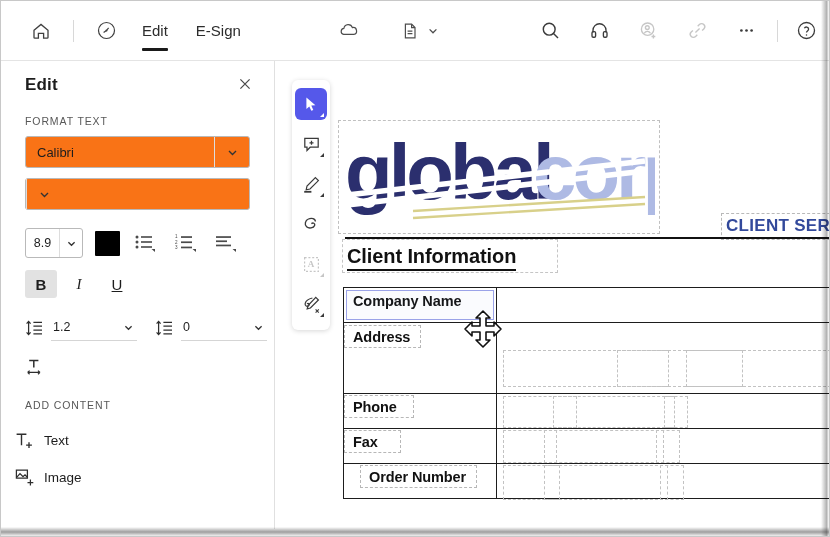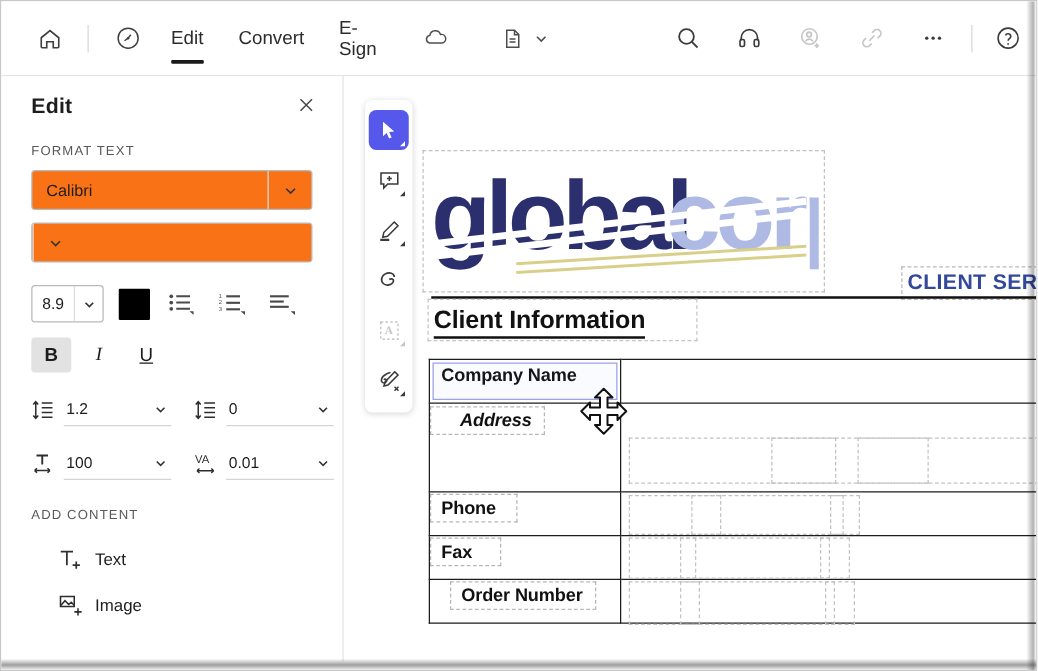--- a/index.html
+++ b/index.html
@@ -78,21 +78,21 @@
   .biu-btn.on{background:#e2e2e2;}
   .spacing-grid{display:flex;padding:16px 0 0 24px;flex-wrap:wrap;width:250px;}
   .sp-cell{width:112px;display:flex;margin-bottom:16px;}
   .sp-ico{width:26px;display:flex;align-items:center;justify-content:flex-start;color:#2e2e2e;}
   .sp-field{
     flex:1;border-bottom:1px solid #d5d5d5;height:26px;
     display:flex;align-items:center;
   }
   .sp-num{flex:1;font-size:12.5px;color:#1d1d1d;padding-left:2px;}
   .sp-chev{width:18px;display:flex;align-items:center;justify-content:center;color:#333;}
-  .addc-item{display:flex;align-items:center;padding:10px 0 0 45px;}
+  .addc-item{display:flex;align-items:center;padding:10px 0 0 13px;}
   .addc-ico{width:30px;color:#2e2e2e;display:flex;align-items:center;}
   .addc-lbl{font-size:13.5px;color:#1d1d1d;}
 
   
   .docarea{
     position:absolute;left:274px;top:60px;width:554px;height:468px;
     background:#fff;overflow:hidden;
   }
   
   .vstrip{
@@ -193,23 +193,20 @@
       <div class="ticon">
         <svg width="21" height="21" viewBox="0 0 21 21" fill="none" stroke="#3f3f3f" stroke-width="1.2">
           <circle cx="10.5" cy="10.5" r="8"></circle>
           <path d="M10.5 10.5 L7.6 12.6 M10.5 10.5 L12.6 7.8" stroke-width="1.2"></path>
           <circle cx="10.5" cy="10.5" r="1.0" fill="#3f3f3f" stroke="none"></circle>
         </svg>
       </div>
 
       <div class="tabitem active">
         <span>Edit</span>
-      </div>
-      <div class="tabitem">
-        <span>Convert</span>
       </div>
       <div class="tabitem">
         <span>E-Sign</span>
       </div>
     </div>
 
     <div class="tb-right">
       <div class="ticon" style="margin-right:22px;">
         <svg width="22" height="22" viewBox="0 0 22 22" fill="none" stroke="#4d4d4d" stroke-width="1.2">
           <path d="M5.6 14.4 A3.1 3.1 0 0 1 5.9 8.3 A4.4 4.4 0 0 1 14.4 7.6 A3.4 3.4 0 0 1 15.8 14.4 Z"></path>
@@ -405,46 +402,22 @@
         </div>
       </div>
 
       <div class="sp-cell">
         <div class="sp-ico">
           <svg width="21" height="20" viewBox="0 0 21 20" fill="none" stroke="#2e2e2e" stroke-width="1.25">
             <path d="M4.2 3.4 H13.4 M8.8 3.4 V10.6" stroke-width="1.5"></path>
             <path d="M2.6 15.4 H15 M2.6 15.4 L4.6 13.6 M2.6 15.4 L4.6 17.2 M15 15.4 L13 13.6 M15 15.4 L13 17.2"></path>
           </svg>
         </div>
-        <div class="sp-field">
-          <span class="sp-num">100</span>
-          <span class="sp-chev">
-            <svg width="11" height="11" viewBox="0 0 11 11" fill="none" stroke="#333" stroke-width="1.25">
-              <path d="M2.4 4.2 L5.5 7.3 L8.6 4.2"></path>
-            </svg>
-          </span>
-        </div>
-      </div>
-
-      <div class="sp-cell" style="margin-left:18px;">
-        <div class="sp-ico">
-          <svg width="24" height="20" viewBox="0 0 24 20" fill="none" stroke="#2e2e2e" stroke-width="1.1">
-            <text x="1" y="9.6" font-size="9" fill="#2e2e2e" stroke="none" font-family="Liberation Sans">VA</text>
-            <path d="M2.6 15.6 H16 M2.6 15.6 L4.6 13.8 M2.6 15.6 L4.6 17.4 M16 15.6 L14 13.8 M16 15.6 L14 17.4"></path>
-          </svg>
-        </div>
-        <div class="sp-field">
-          <span class="sp-num">0.01</span>
-          <span class="sp-chev">
-            <svg width="11" height="11" viewBox="0 0 11 11" fill="none" stroke="#333" stroke-width="1.25">
-              <path d="M2.4 4.2 L5.5 7.3 L8.6 4.2"></path>
-            </svg>
-          </span>
-        </div>
-      </div>
+      </div>
+
     </div>
 
     <div class="section-label" style="padding-top:6px;">ADD CONTENT</div>
 
     <div class="addc-item">
       <div class="addc-ico">
         <svg width="22" height="20" viewBox="0 0 22 20" fill="none" stroke="#2e2e2e" stroke-width="1.3">
           <path d="M2.6 4.2 H12.4 M7.5 4.2 V15.2" stroke-width="1.4"></path>
           <path d="M15 12.2 V18 M12.1 15.1 H17.9" stroke-width="1.35"></path>
         </svg>
@@ -548,21 +521,21 @@
           <td class="lab" style="position:relative;">
             <span class="lab-txt">Company Name</span>
             <span class="sel-blue" style="left:2px;top:2px;right:2px;bottom:2px;"></span>
           </td>
           <td>
             <span></span>
           </td>
         </tr>
         <tr>
           <td class="lab" style="height:70px;position:relative;">
-            <span class="lab-txt dash" style="padding:3px 10px 2px 23px;margin-top:3px;margin-left:1px;font-style:italic;">Address</span>
+            <span class="lab-txt dash" style="padding:3px 10px 2px 8px;margin-top:3px;margin-left:1px;">Address</span>
           </td>
           <td style="position:relative;">
             <span class="cell-dash" style="left:7px;top:28px;right:2px;height:35px;"></span>
             <span class="cell-dash" style="left:121px;top:28px;width:50px;height:35px;"></span>
             <span class="cell-dash" style="left:190px;top:28px;width:55px;height:35px;"></span>
             <span></span>
           </td>
         </tr>
         <tr>
           <td class="lab" style="position:relative;">

